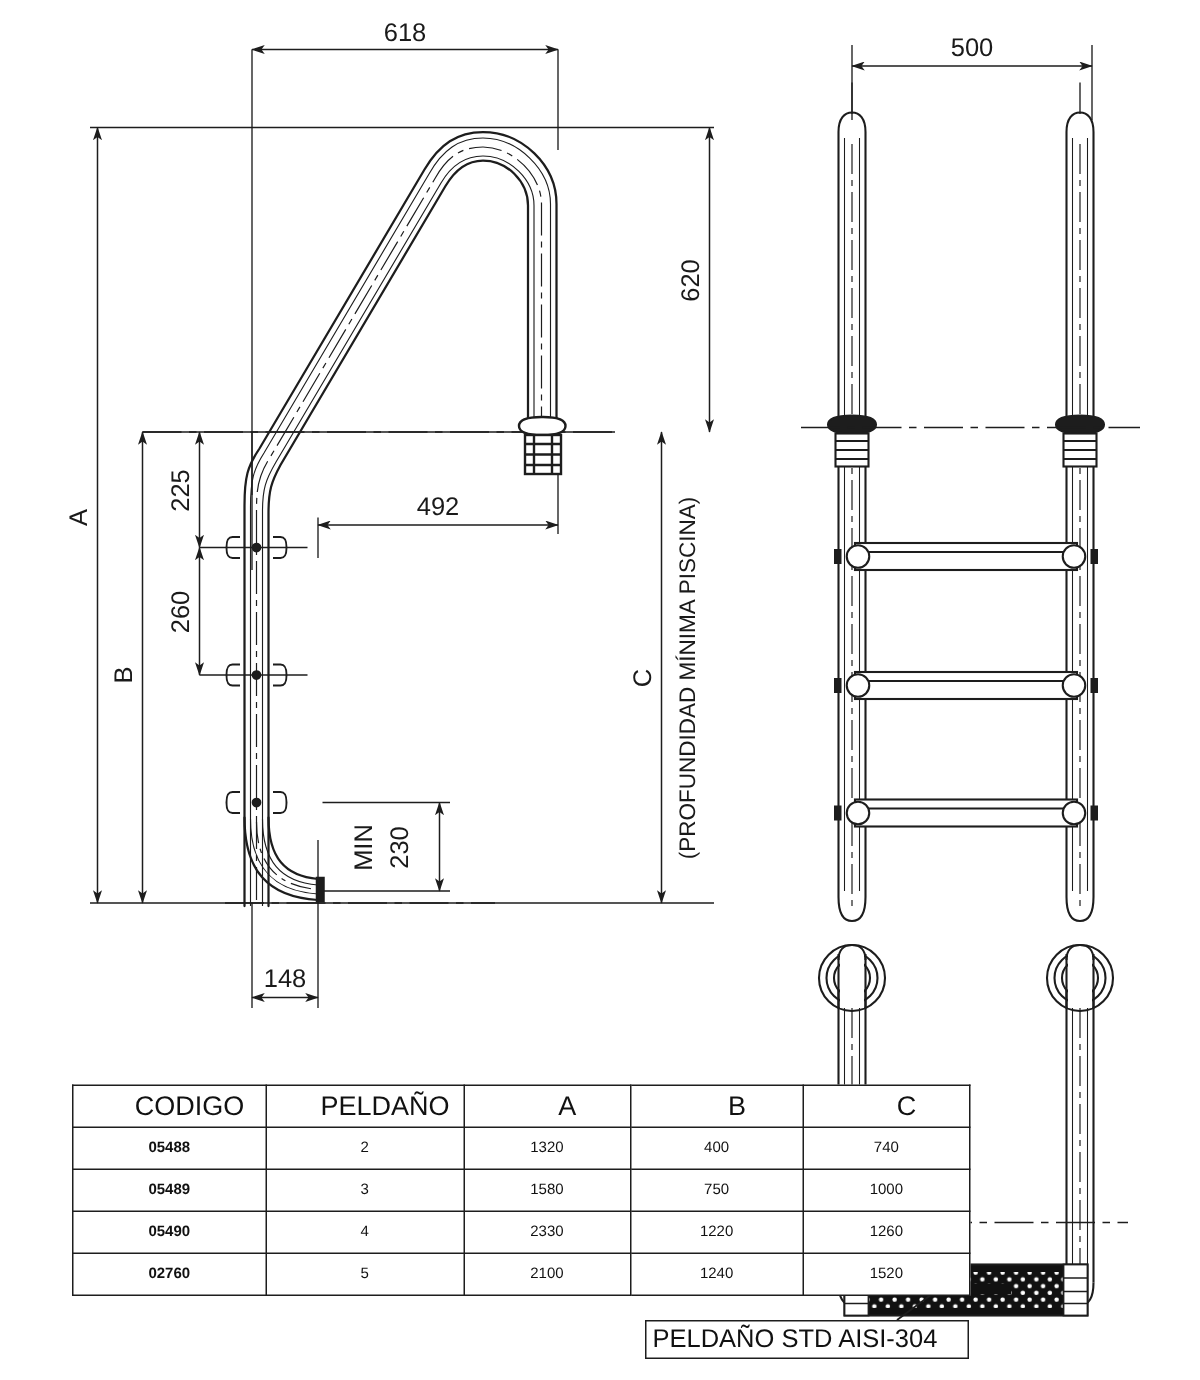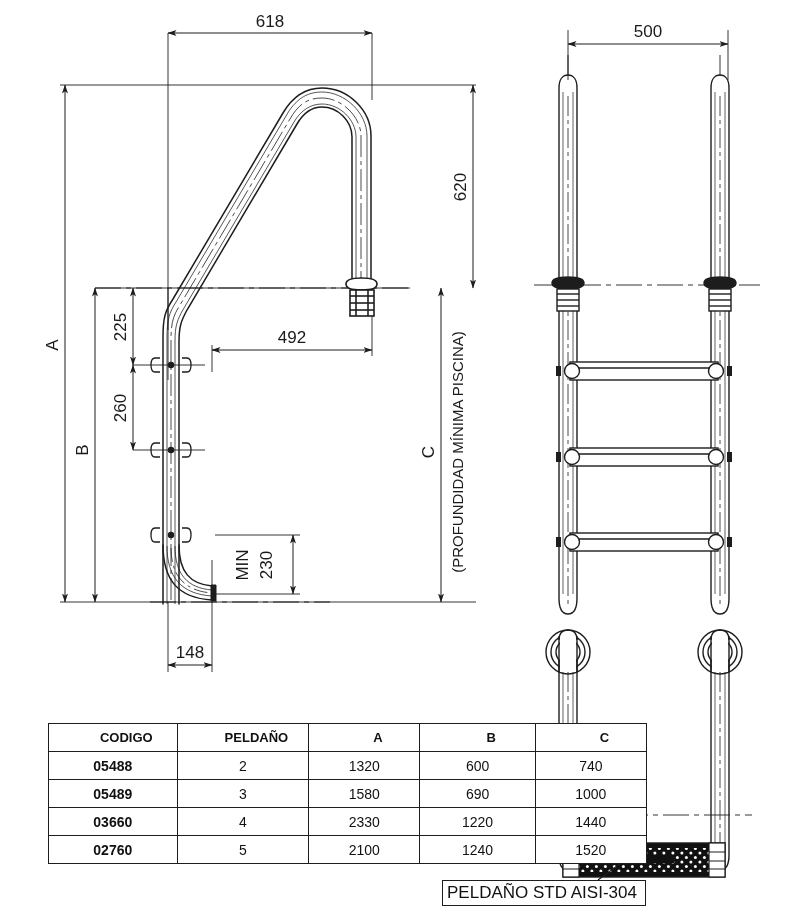--- a/index.html
+++ b/index.html
@@ -8,34 +8,34 @@
   #sheet{position:absolute;inset:0;width:647px;height:920px;}
   svg{display:block;}
   .dimtxt{font-family:"Liberation Sans",sans-serif;font-size:17px;fill:#1a1a1a;}
   .dimtxt-sm{font-family:"Liberation Sans",sans-serif;font-size:15px;fill:#1a1a1a;}
 
   
   #spec-table{position:absolute;left:48px;top:723px;border-collapse:collapse;
               background:#fff;}
   #spec-table td,#spec-table th{
       border:1.6px solid #1d1d1d;height:27px;text-align:center;vertical-align:middle;
-      font-family:"Liberation Sans",sans-serif;font-size:14px;color:#111;
+      font-family:"Liberation Sans",sans-serif;font-size:10px;color:#111;
       padding:0 4px;}
-  #spec-table th{font-weight:bold;font-size:13px;padding-left:31px;}
+  #spec-table th{font-weight:normal;font-size:18px;padding-left:31px;}
   #spec-table td.code{font-weight:bold;}
   .c-code{width:93px;}
   .c-steps{width:96px;}
   .c-a{width:76px;}
   .c-b{width:80px;}
   .c-c{width:76px;}
 
   
-  #callout{position:absolute;left:442px;top:880px;
+  #callout{position:absolute;left:430px;top:880px;
            border:1.5px solid #1d1d1d;background:#fff;
-           padding:1px 8px 2px 4px;
+           padding:1px 20px 2px 4px;
            font-family:"Liberation Sans",sans-serif;font-size:17px;color:#111;
            white-space:nowrap;line-height:1.25;}
 </style>
 </head>
 <body>
 
 <div id="sheet">
 
 <svg width="800" height="920" viewBox="0 0 800 920">
   <defs>
@@ -383,36 +383,36 @@
       <th class="c-a">A</th>
       <th class="c-b">B</th>
       <th class="c-c">C</th>
     </tr>
   </thead>
   <tbody>
     <tr>
       <td class="code">05488</td>
       <td>2</td>
       <td>1320</td>
-      <td>600</td>
+      <td>400</td>
       <td>740</td>
     </tr>
     <tr>
       <td class="code">05489</td>
       <td>3</td>
       <td>1580</td>
-      <td>690</td>
+      <td>750</td>
       <td>1000</td>
     </tr>
     <tr>
-      <td class="code">03660</td>
+      <td class="code">05490</td>
       <td>4</td>
       <td>2330</td>
       <td>1220</td>
-      <td>1440</td>
+      <td>1260</td>
     </tr>
     <tr>
       <td class="code">02760</td>
       <td>5</td>
       <td>2100</td>
       <td>1240</td>
       <td>1520</td>
     </tr>
   </tbody>
 </table>

